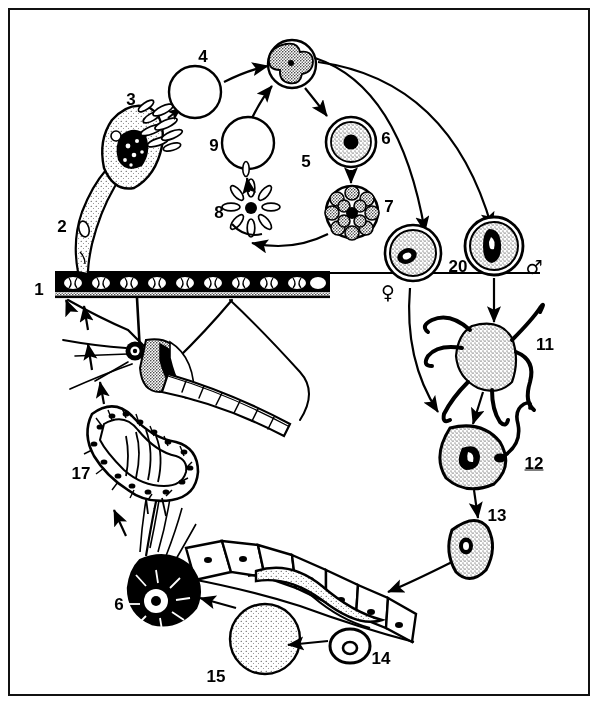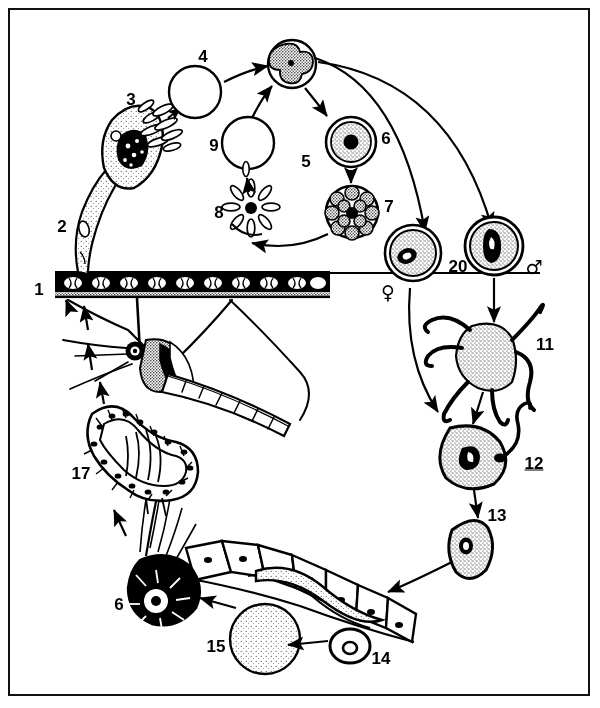--- a/index.html
+++ b/index.html
@@ -450,20 +450,20 @@
   <div class="label" style="left:306px; top:161px;">5</div>
   <div class="label" style="left:386px; top:138px;">6</div>
   <div class="label" style="left:389px; top:206px;">7</div>
   <div class="label" style="left:219px; top:212px;">8</div>
   <div class="label" style="left:214px; top:145px;">9</div>
   <div class="label" style="left:458px; top:266px;">20</div>
   <div class="label" style="left:545px; top:344px;">11</div>
   <div class="label" style="left:534px; top:463px;text-decoration:underline;">12</div>
   <div class="label" style="left:497px; top:515px;">13</div>
   <div class="label" style="left:381px; top:658px;">14</div>
-  <div class="label" style="left:216px; top:646px;">15</div>
+  <div class="label" style="left:216px; top:676px;">15</div>
   <div class="label" style="left:119px; top:604px;">6</div>
   <div class="label" style="left:81px;  top:473px;text-align:center;">17</div>
 
   <div class="sexsym" style="left:388px; top:292px;">♀</div>
   <div class="sexsym" style="left:534px; top:267px;">♂</div>
 
 </div>
 
 </body></html>

